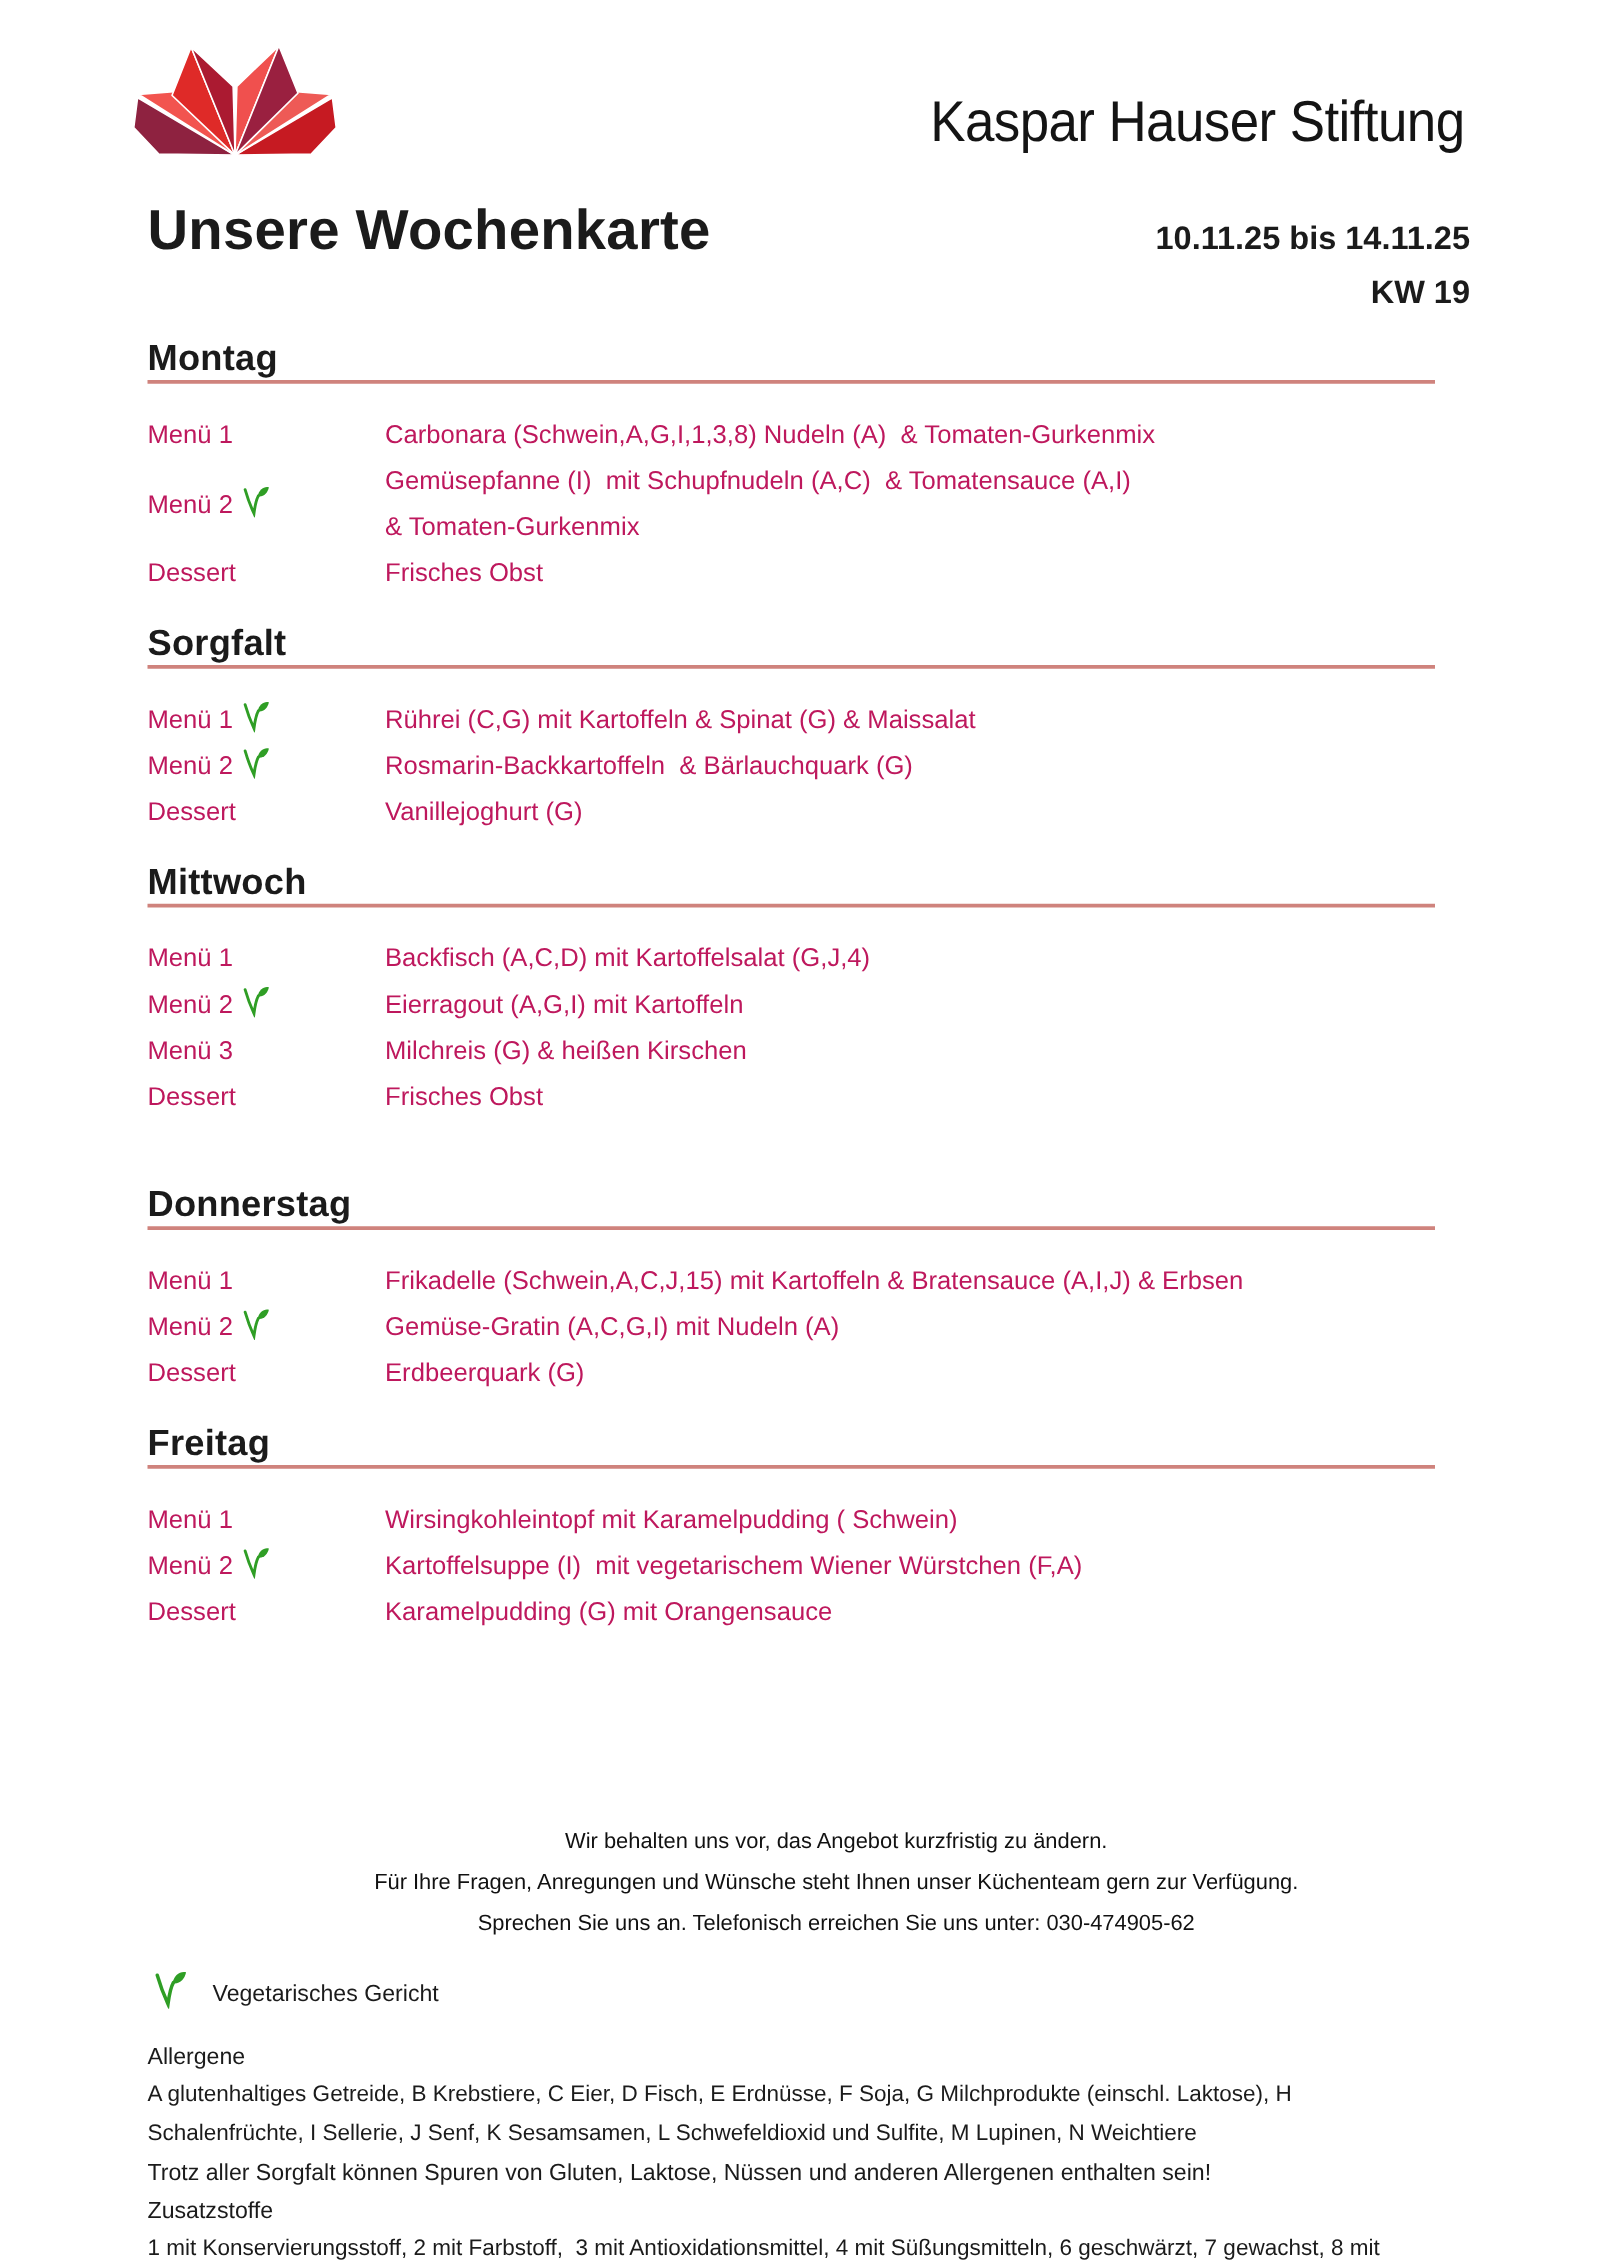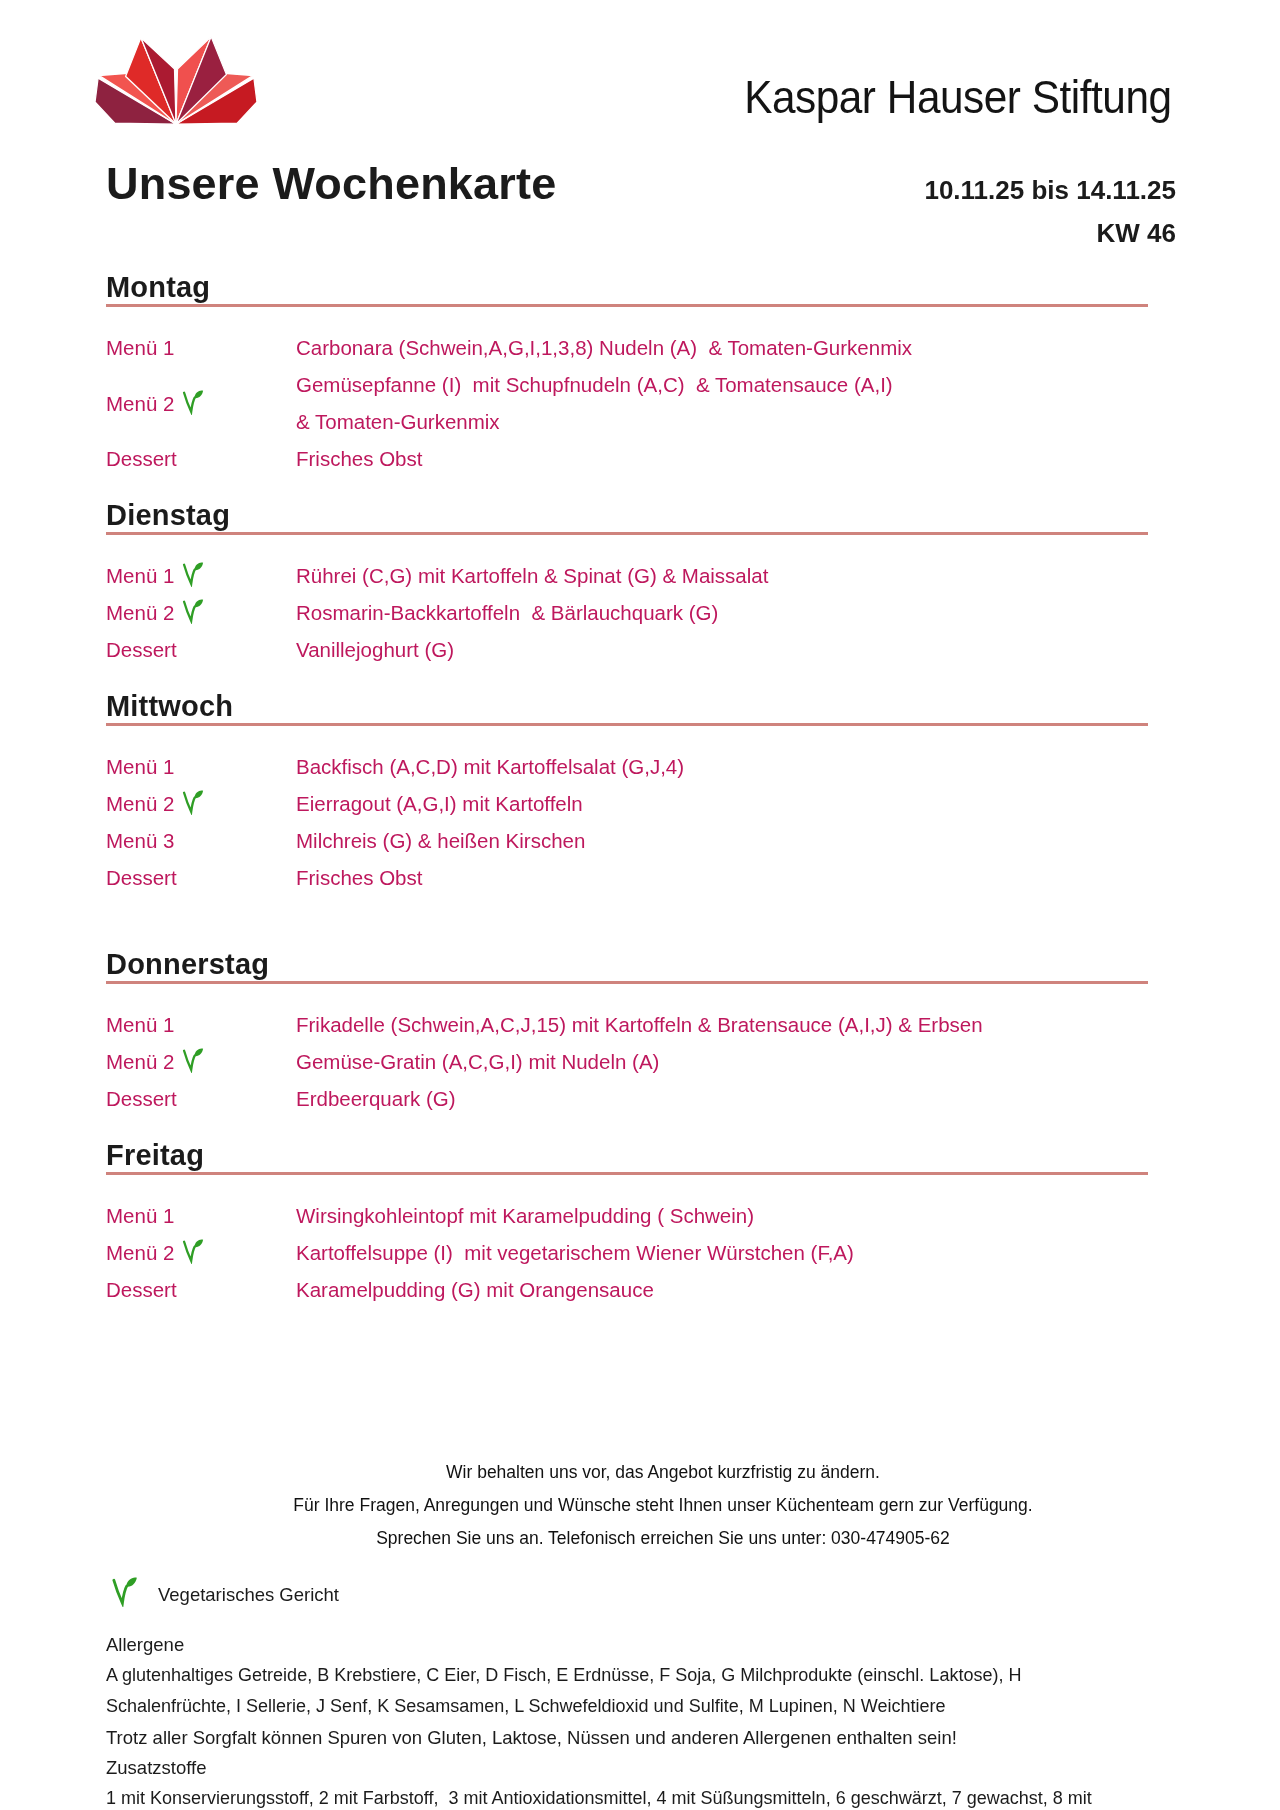--- a/index.html
+++ b/index.html
@@ -4,20 +4,21 @@
 <style>
   html,body { margin:0; padding:0; background:#ffffff; }
   .page {
     position:relative;
     width:1280px; height:1810px;
     background:#ffffff;
     overflow:hidden;
     font-family:"Liberation Sans","DejaVu Sans",sans-serif;
     color:#1b1b1b;
     box-sizing:border-box;
+    padding-left:12px;
   }
   
   .header {
     display:flex; justify-content:space-between; align-items:flex-end;
     padding:30px 108px 0 92px;
     height:96px;
   }
   .logo svg { display:block; }
   .org-title {
     font-size:46px; font-weight:400; color:#141414;
@@ -75,21 +76,21 @@
         </g>
       </svg>
     </div>
     <div class="org-title">Kaspar Hauser Stiftung</div>
   </div>
 
   <div class="title-row">
     <div class="page-title">Unsere Wochenkarte</div>
     <div class="date-range">10.11.25 bis 14.11.25</div>
   </div>
-  <div class="week-row">KW 46</div>
+  <div class="week-row">KW 19</div>
 
   <div class="main">
 
     <div>
       <div class="day-head">
         <span class="day-rule rule-bg" style="background: rgb(207, 131, 125);"></span>
         <span class="day-name">Montag</span>
       </div>
       <div class="day-body">
         <div class="row">
@@ -115,21 +116,21 @@
           <div class="desc">
               <div>Frisches Obst</div>
             </div>
         </div>
       </div>
     </div>
 
     <div>
       <div class="day-head">
         <span class="day-rule rule-bg" style="background: rgb(207, 131, 125);"></span>
-        <span class="day-name">Dienstag</span>
+        <span class="day-name">Sorgfalt</span>
       </div>
       <div class="day-body">
         <div class="row">
           <div class="label-cell"><span>Menü 1</span><span class="veg">
             <svg width="23" height="25" viewBox="0 0 26 28">
                   <path d="M3.5 3 C5.5 10 8.5 18 11.5 24.5 C12.5 17 13.5 12 15.5 8.5" fill="none" stroke="#2f9e25" stroke-width="2.6" stroke-linecap="round"></path>
                   <path d="M15 9 C15.5 3 21 -0.5 25 0.8 C24 6 20 10 15 9 Z" fill="#2f9e25"></path>
                 </svg>
           </span></div>
           <div class="desc">

